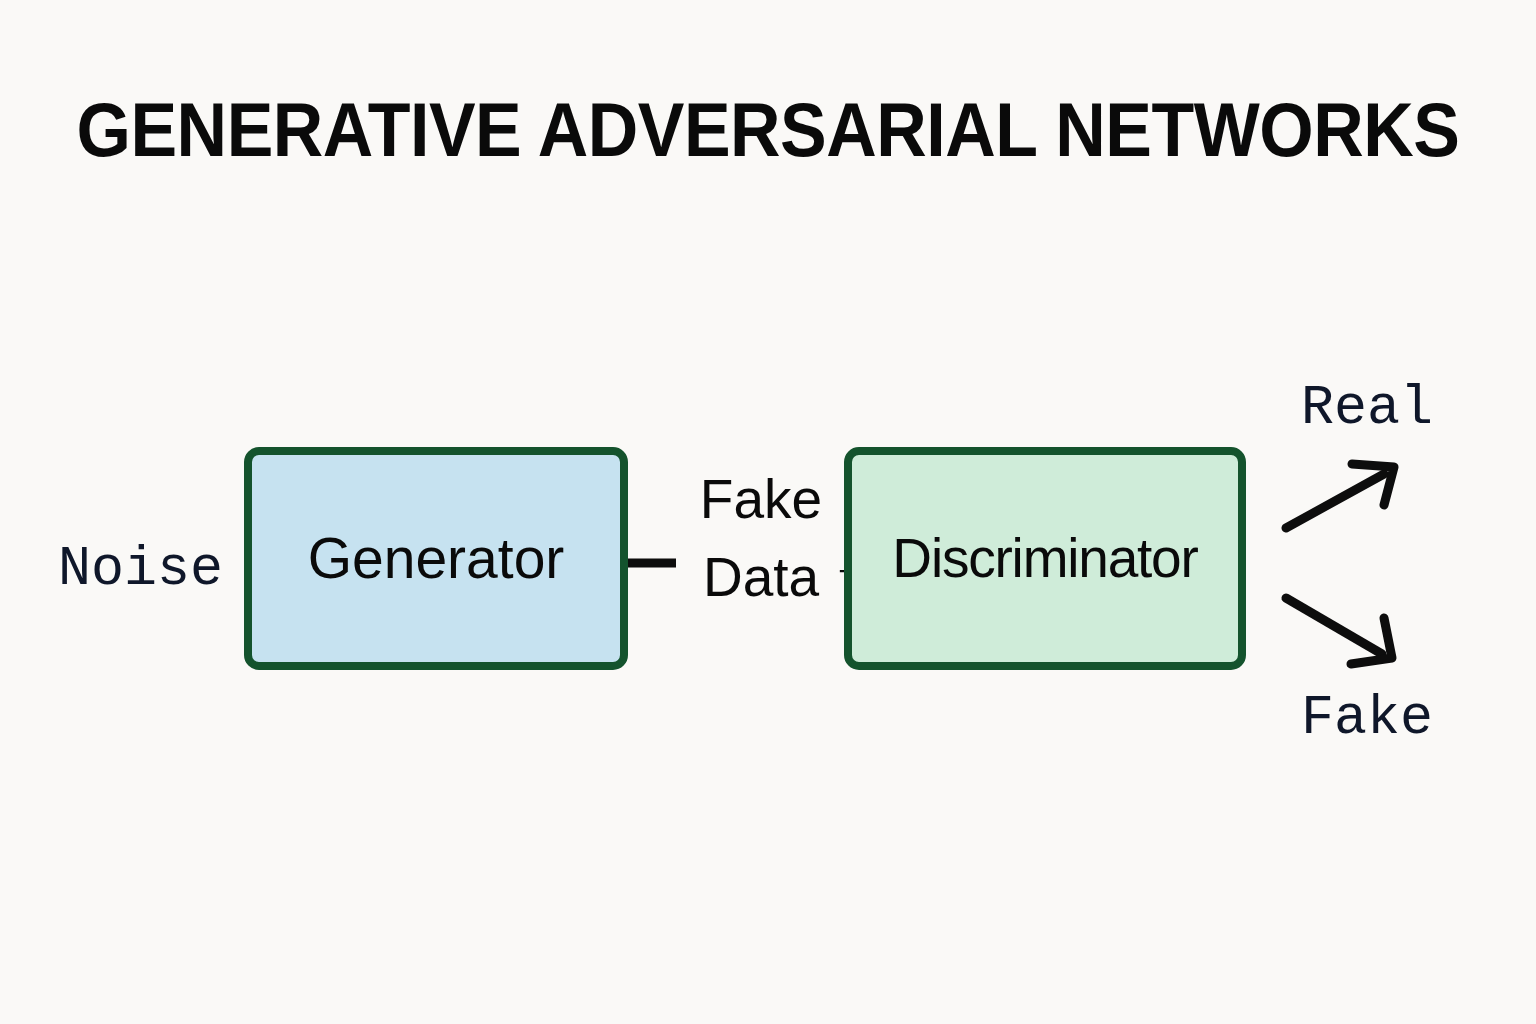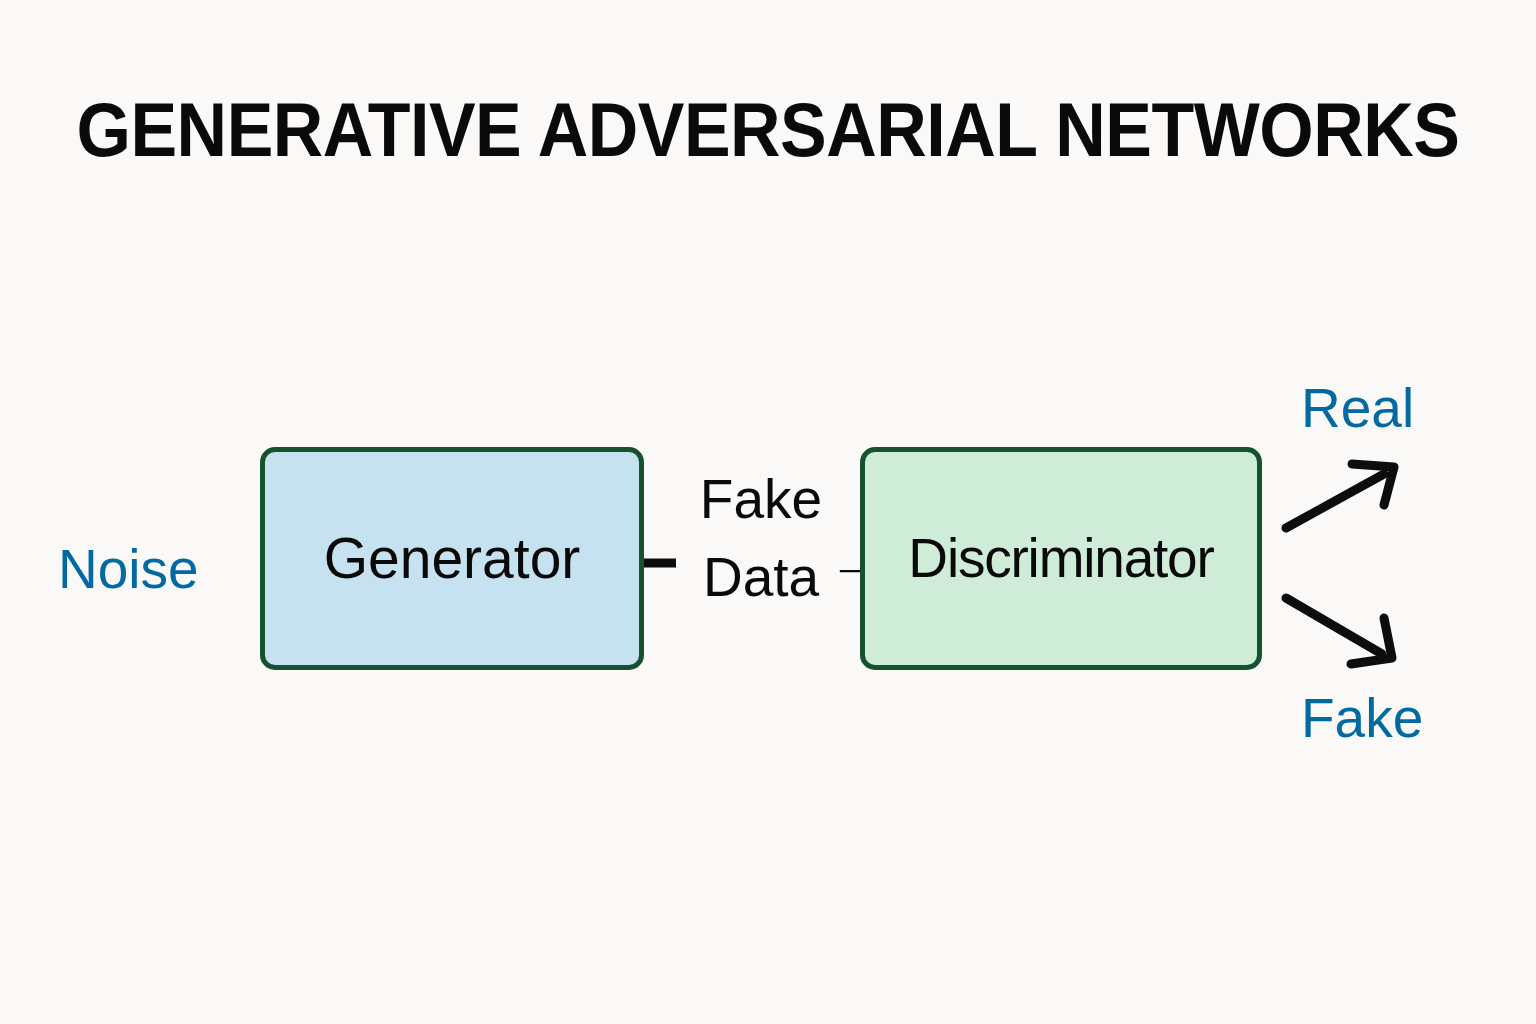--- a/index.html
+++ b/index.html
@@ -34,26 +34,25 @@
     letter-spacing: -0.5px;
     color: #0a0a0a;
     transform: scaleX(0.92);
     transform-origin: center top;
   }
 
   
   .proc-box {
     position: absolute;
     box-sizing: border-box;
-    border: 5px solid #14532d;
+    border: 8px solid #14532d;
     border-radius: 15px;
     display: flex;
     align-items: center;
     justify-content: center;
-    margin-left: 16px;
   }
   .proc-box .box-label {
     font-size: 57px;
     line-height: 57px;
     color: #0a0a0a;
     white-space: nowrap;
     font-weight: 400;
   }
 
   #generator-box {
@@ -74,22 +73,23 @@
   #discriminator-box .box-label {
     font-size: 55px;
     letter-spacing: -1.2px;
   }
 
   
   .plain-label {
     position: absolute;
     font-size: 55px;
     line-height: 55px;
-    color: #0369a1;
+    color: #0f172a;
     white-space: nowrap;
+    font-family: Liberation Mono, monospace;
   }
 
   #noise-label {
     left: 58px;
     top: 542px;
   }
 
   #real-label {
     left: 1301px;
     top: 381px;

